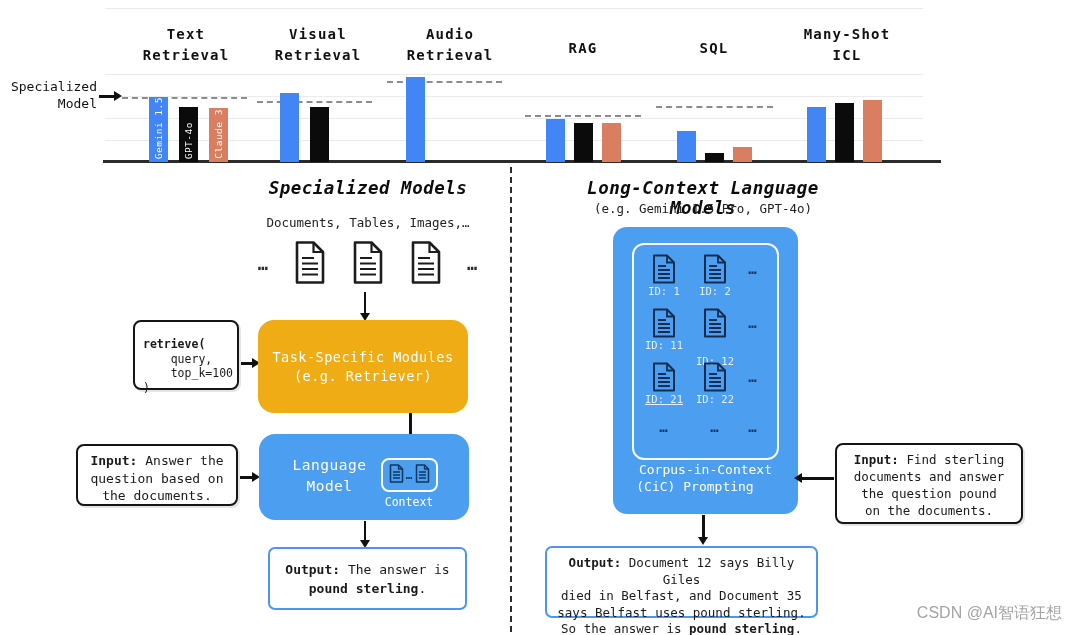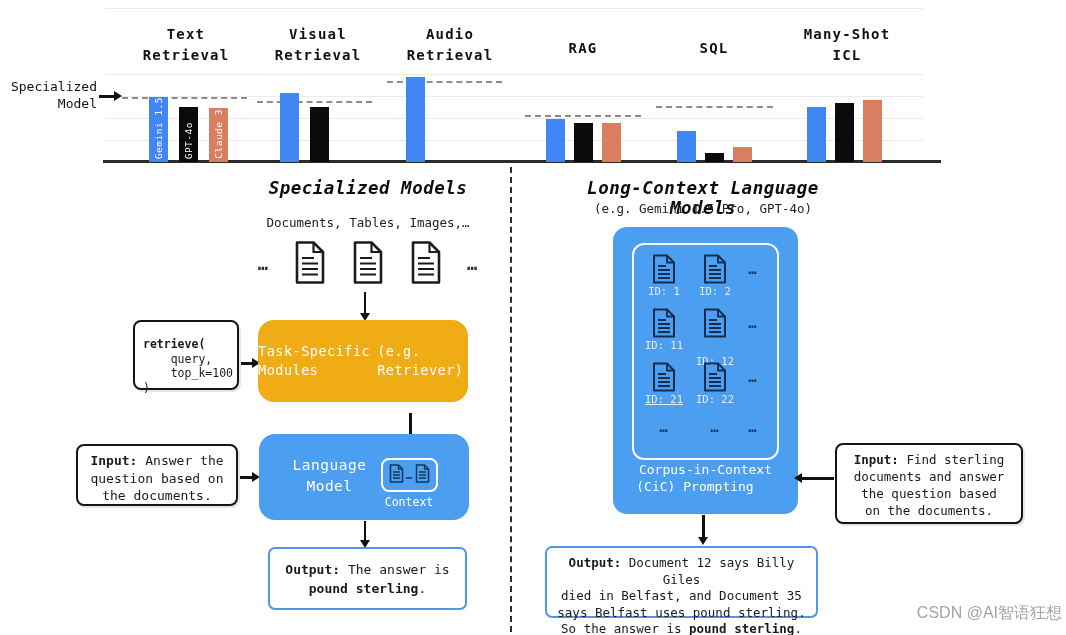--- a/index.html
+++ b/index.html
@@ -143,21 +143,21 @@
 
   <div class="box-black" style="left:133px;top:320px;width:106px;height:70px;padding:15px 8px;box-sizing:border-box">
     <pre class="code"><b>retrieve(</b>
 <span>    query,</span>
 <span>    top_k=100</span>
 <span>)</span></pre>
   </div>
 
   <div class="arr-r" style="left:241px;top:362px;width:12px"></div>
 
-  <div class="yellowbox" style="left:258px;top:320px;width:210px;height:82px;display:flex;flex-direction:row;align-items:center;justify-content:center">
+  <div class="yellowbox" style="left:258px;top:320px;width:210px;height:93px;display:flex;flex-direction:column;align-items:center;justify-content:center">
     <div class="whitetxt" style="font-size:13.5px;line-height:19px;letter-spacing:0.5px">Task-Specific Modules</div>
     <div class="whitetxt" style="font-size:13.5px;line-height:19px;letter-spacing:0.5px">(e.g. Retriever)</div>
   </div>
 
   <div class="arr-v" style="left:409px;top:413px;height:38px"></div>
 
   <div class="box-black center-txt" style="left:76px;top:444px;width:162px;height:62px;box-sizing:border-box;padding-top:6px;font-size:13px;line-height:17.5px">
     <div><b>Input:</b><span> Answer the</span></div>
     <div>question based on</div>
     <div>the documents.</div>
@@ -242,21 +242,21 @@
       <div class="cdots" style="left: 39px; top: 192px; width: 24px;">…</div>
       <div class="cdots" style="left: 90px; top: 192px; width: 24px;">…</div>
       <div class="cdots" style="left: 128px; top: 192px; width: 24px;">…</div>
     </div>
 
   <div class="arr-l" style="left:801px;top:477px;width:33px"></div>
 
   <div class="box-black center-txt" style="left:835px;top:443px;width:188px;height:81px;box-sizing:border-box;padding-top:6px;font-size:12.5px;line-height:17px">
     <div><b>Input:</b><span> Find sterling</span></div>
     <div>documents and answer</div>
-    <div>the question based</div>
+    <div>the question pound</div>
     <div>on the documents.</div>
   </div>
 
   <div class="arr-v" style="left:702px;top:515px;height:23px"></div>
 
   <div class="box-blueb center-txt" style="left:545px;top:546px;width:273px;height:72px;box-sizing:border-box;padding-top:7px;font-size:12.5px;line-height:16.5px">
     <div><b>Output:</b><span> Document 12 says Billy Giles</span></div>
     <div>died in Belfast, and Document 35</div>
     <div>says Belfast uses pound sterling.</div>
     <div><span>So the answer is </span><b>pound sterling</b><span>.</span></div>

